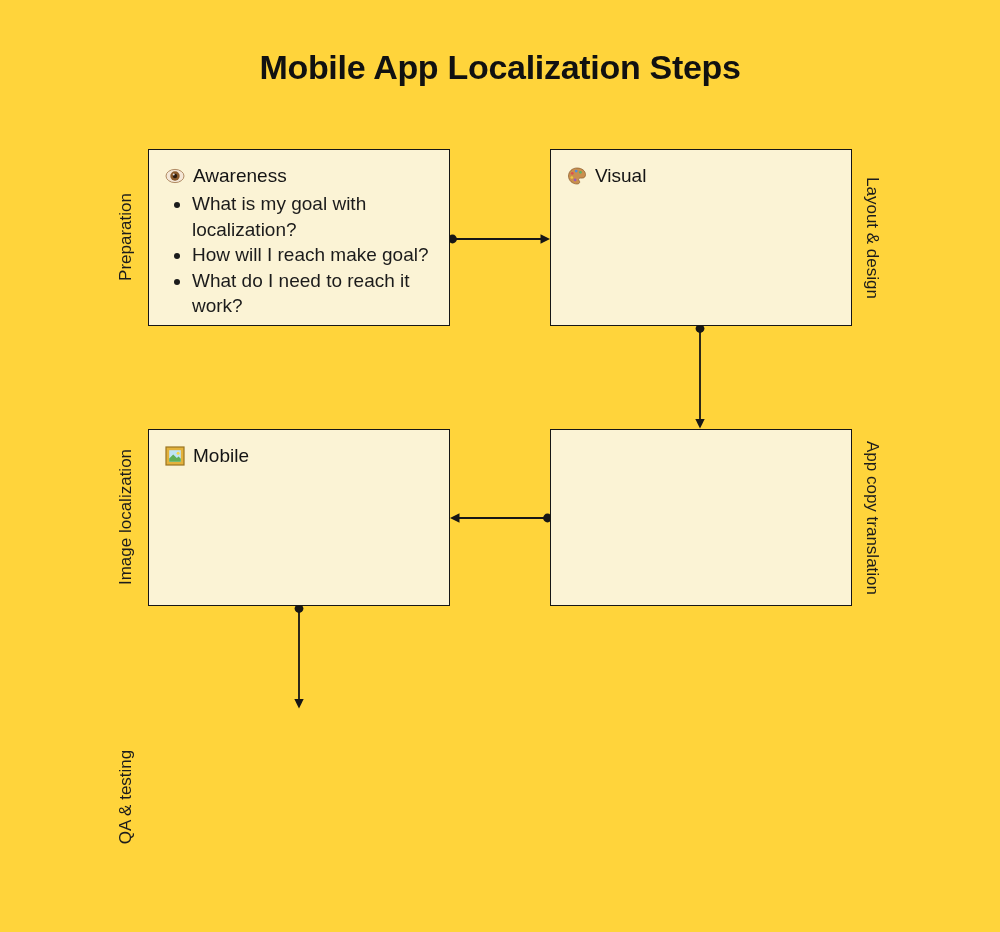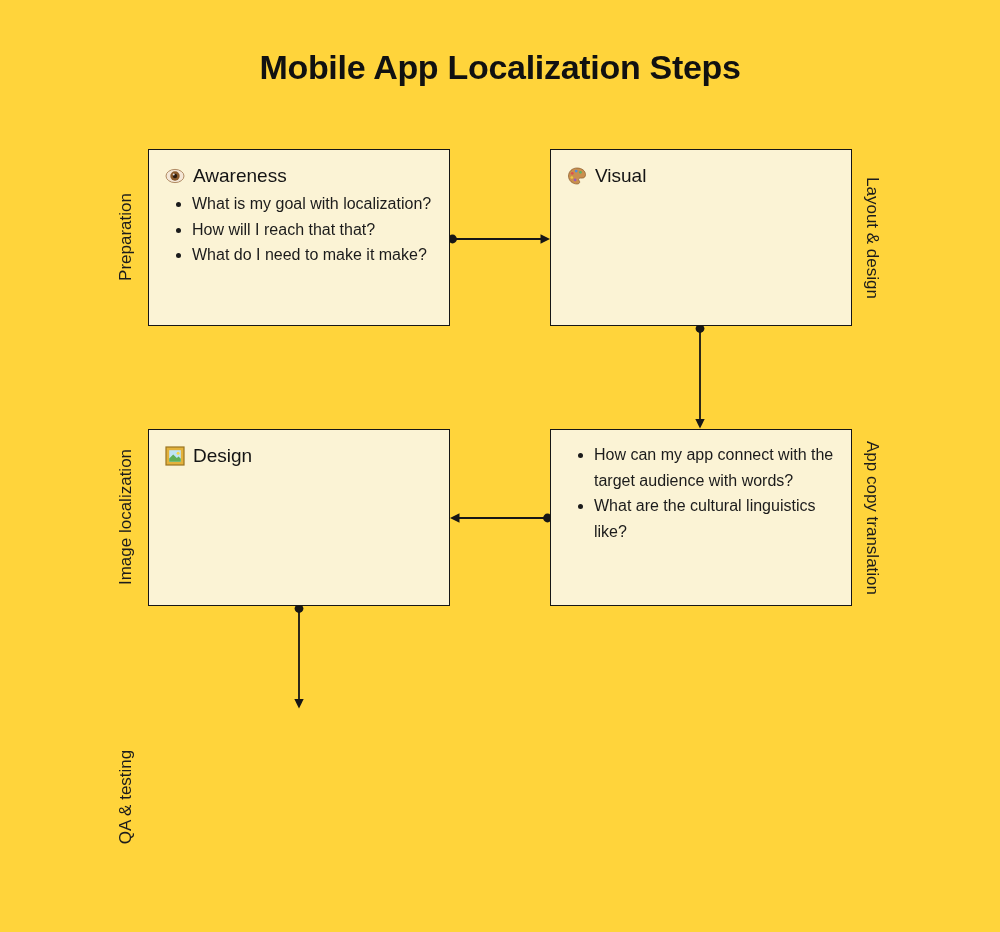--- a/index.html
+++ b/index.html
@@ -66,21 +66,21 @@
     font-size:19px;
     font-weight:400;
     color:#141414;
     line-height:24px;
   }
   .card-bullets{
     margin:0;
     padding-left:29px;
   }
   .card-bullets li{
-    font-size:16px;
+    font-size:19px;
     line-height:25.5px;
     color:var(--text);
   }
   .side-label{
     position:absolute;
     white-space:nowrap;
     font-size:17px;
     color:#1c1c1c;
   }
   .side-label.rot-left{transform:translate(-50%,-50%) rotate(-90deg);}
@@ -135,22 +135,22 @@
           <ellipse cx="10" cy="10" rx="9" ry="6.6" fill="#F4E7D7" stroke="#B08A63" stroke-width="1"></ellipse>
           <circle cx="10" cy="10" r="4.7" fill="#8A5A2B"></circle>
           <circle cx="10" cy="10" r="2.2" fill="#2B1A0E"></circle>
           <circle cx="8.7" cy="8.5" r="1" fill="#FFFFFF" opacity="0.85"></circle>
         </svg>
       </span>
       <span class="card-title">Awareness</span>
     </div>
     <ul class="card-bullets">
       <li>What is my goal with localization?</li>
-      <li>How will I reach that that?</li>
-      <li>What do I need to make it make?</li>
+      <li>How will I reach make goal?</li>
+      <li>What do I need to reach it work?</li>
     </ul>
   </section>
   <div class="side-label rot-left" id="label-preparation">Preparation</div>
 
   <section class="card" id="card-design">
     <div class="card-head">
       <span class="icon">
         <svg viewBox="0 0 20 20">
           <path d="M10 2C5.1 2 1.5 5.6 1.5 10c0 4.4 3.7 8 8.6 8 1.6 0 2.6-.9 2.6-2 0-.6-.3-1-.6-1.4-.3-.4-.5-.7-.5-1.1 0-.8.7-1.4 1.7-1.4h1.9c2.1 0 3.3-1.5 3.3-3.4C18.5 4.7 14.7 2 10 2z" fill="#C98F4E" stroke="#8A5A2B" stroke-width="0.7"></path>
           <circle cx="5.3" cy="7.3" r="1.35" fill="#E04F4F"></circle>
@@ -168,28 +168,24 @@
   <section class="card" id="card-visual">
     <div class="card-head">
       <span class="icon">
         <svg viewBox="0 0 20 20">
           <rect x="1" y="1" width="18" height="18" fill="#E3B23C" stroke="#9A7420" stroke-width="1.2"></rect>
           <rect x="4.2" y="4.2" width="11.6" height="11.6" fill="#BFE3F7"></rect>
           <circle cx="13.1" cy="7.2" r="1.5" fill="#F7D64A"></circle>
           <path d="M4.2 15.8 L4.2 12.6 L8.2 8.6 L11.8 12 L13.6 10.6 L15.8 12.8 L15.8 15.8 Z" fill="#5FAE57"></path>
         </svg>
       </span>
-      <span class="card-title">Design</span>
+      <span class="card-title">Mobile</span>
     </div>
   </section>
   <div class="side-label rot-left" id="label-image">Image localization</div>
 
   <section class="card" id="card-language">
-    <ul class="card-bullets">
-      <li>How can my app connect with the target audience with words?</li>
-      <li>What are the cultural linguistics like?</li>
-    </ul>
   </section>
   <div class="side-label rot-right" id="label-appcopy">App copy translation</div>
 
   <div class="side-label rot-left" id="label-qa">QA &amp; testing</div>
 
 </div>
 
 </body></html>

